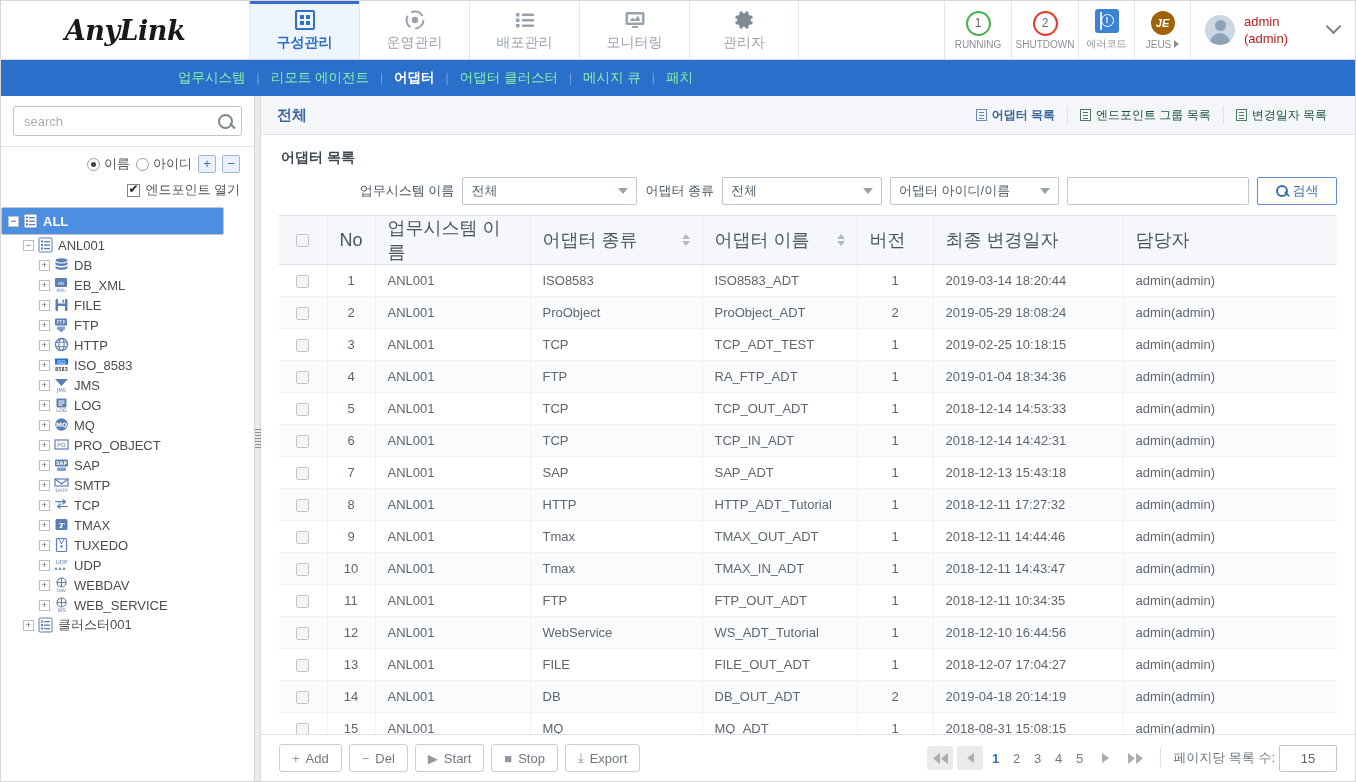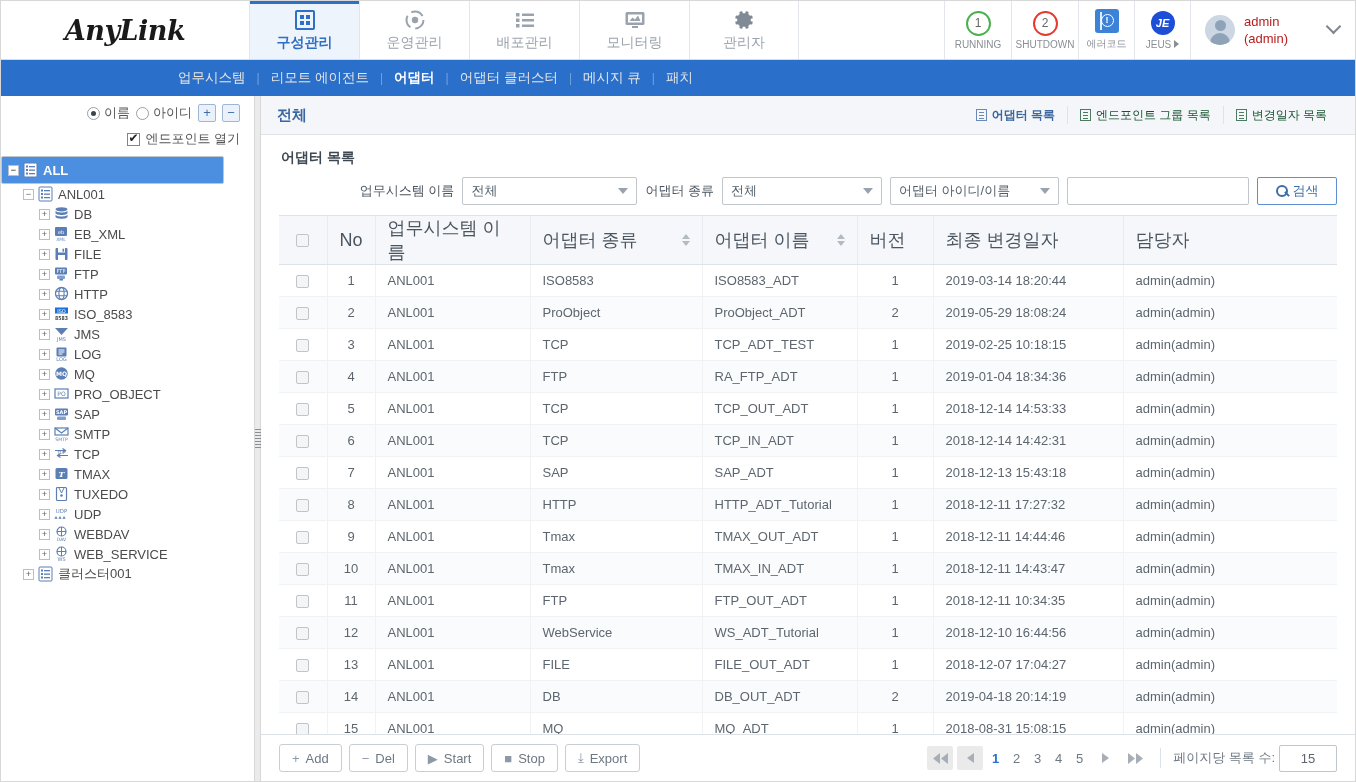--- a/index.html
+++ b/index.html
@@ -39,36 +39,36 @@
   .status-circle.red { border-color: #e8392f; }
   .status-caption { font-size: 10px; color: #8a8f96; white-space: nowrap; }
 
   .icon-item { width: 56px; display: flex; flex-direction: column; align-items: center; justify-content: center; gap: 4px;
                border-right: 1px solid #e2e6ea; cursor: pointer; }
   .errcode-glyph { width: 24px; height: 24px; border-radius: 3px; background: #3c83d8; position: relative; }
   .errcode-glyph::before { content:""; position:absolute; left:5px; top:3px; bottom:3px; width:2px; background:#fff; opacity:.85; }
   .errcode-glyph::after { content:"!"; position:absolute; right:5px; top:2px; font-size:13px; color:#fff; font-weight:bold;
                           width:11px; height:11px; line-height:11px; text-align:center; border:1.5px solid #fff; border-radius:50%;
                           top:5px; font-size:9px; }
-  .jeus-glyph { width: 24px; height: 24px; border-radius: 50%; background: #1d4ed8; color: #fff; font-size: 11px; font-weight: bold;
+  .jeus-glyph { width: 24px; height: 24px; border-radius: 50%; background: #a16207; color: #fff; font-size: 11px; font-weight: bold;
                 font-style: italic; display: flex; align-items: center; justify-content: center; }
   .icon-caption { font-size: 10px; color: #8a8f96; white-space: nowrap; display: flex; align-items: center; gap: 3px; }
   .tri-right { display:inline-block; width:0;height:0;border-left:5px solid #8a8f96;border-top:4px solid transparent;border-bottom:4px solid transparent; }
 
   .user-cell { width: 164px; display: flex; align-items: center; gap: 9px; padding-left: 14px; cursor: pointer; position: relative; }
   .avatar { width: 30px; height: 30px; border-radius: 50%; background: #ccd7e3; position: relative; overflow: hidden; flex: 0 0 30px; }
   .avatar::before { content:""; position:absolute; width:11px;height:11px;border-radius:50%;background:#8fa3b8; left:9.5px; top:5px; }
   .avatar::after { content:""; position:absolute; width:20px;height:12px;border-radius:10px 10px 0 0;background:#8fa3b8; left:5px; bottom:0; }
   .user-name { font-size: 13px; color: #b91c1c; line-height: 17px; }
   .chev { position: absolute; right: 16px; width: 11px; height: 11px; border-right: 2px solid #7d858e; border-bottom: 2px solid #7d858e;
           transform: rotate(45deg); top: 20px; }
 
   
   .subnav { height: 36px; background: #2a6fc9; display: flex; align-items: center; padding-left: 166px; flex: 0 0 36px; }
-  .subnav-item { font-size: 13.5px; color: #e5e5e5; cursor: pointer; padding: 0 11px; white-space: nowrap; }
+  .subnav-item { font-size: 13.5px; color: #86efac; cursor: pointer; padding: 0 11px; white-space: nowrap; }
   .subnav-item.active { color: #fff; font-weight: bold; }
   .subnav-sep { color: #74a3dd; font-size: 12px; }
 
   
   .body { flex: 1 1 auto; display: flex; min-height: 0; }
 
   
   .sidebar { width: 254px; flex: 0 0 254px; background: #fff; border-right: 1px solid #d8d8d8; display: flex; flex-direction: column; min-height:0; }
   .search-wrap { padding: 10px 12px; border-bottom: 1px solid #e2e2e2; }
   .search-box { height: 30px; border: 1px solid #bfc5cb; border-radius: 3px; display: flex; align-items: center; padding: 0 8px; background:#fff; }
@@ -284,20 +284,26 @@
     <span class="subnav-item">어댑터 클러스터</span>
     <span class="subnav-sep">|</span>
     <span class="subnav-item">메시지 큐</span>
     <span class="subnav-sep">|</span>
     <span class="subnav-item">패치</span>
   </div>
 
   <div class="body">
 
     <div class="sidebar">
+      <div class="search-wrap">
+        <div class="search-box">
+          <input type="text" placeholder="search" style="">
+          <span class="mag"></span>
+        </div>
+      </div>
 
       <div class="radio-row">
         <label class="radio">
           <span class="rdot on"></span>
           <span>이름</span>
         </label>
         <label class="radio">
           <span class="rdot"></span>
           <span>아이디</span>
         </label>

